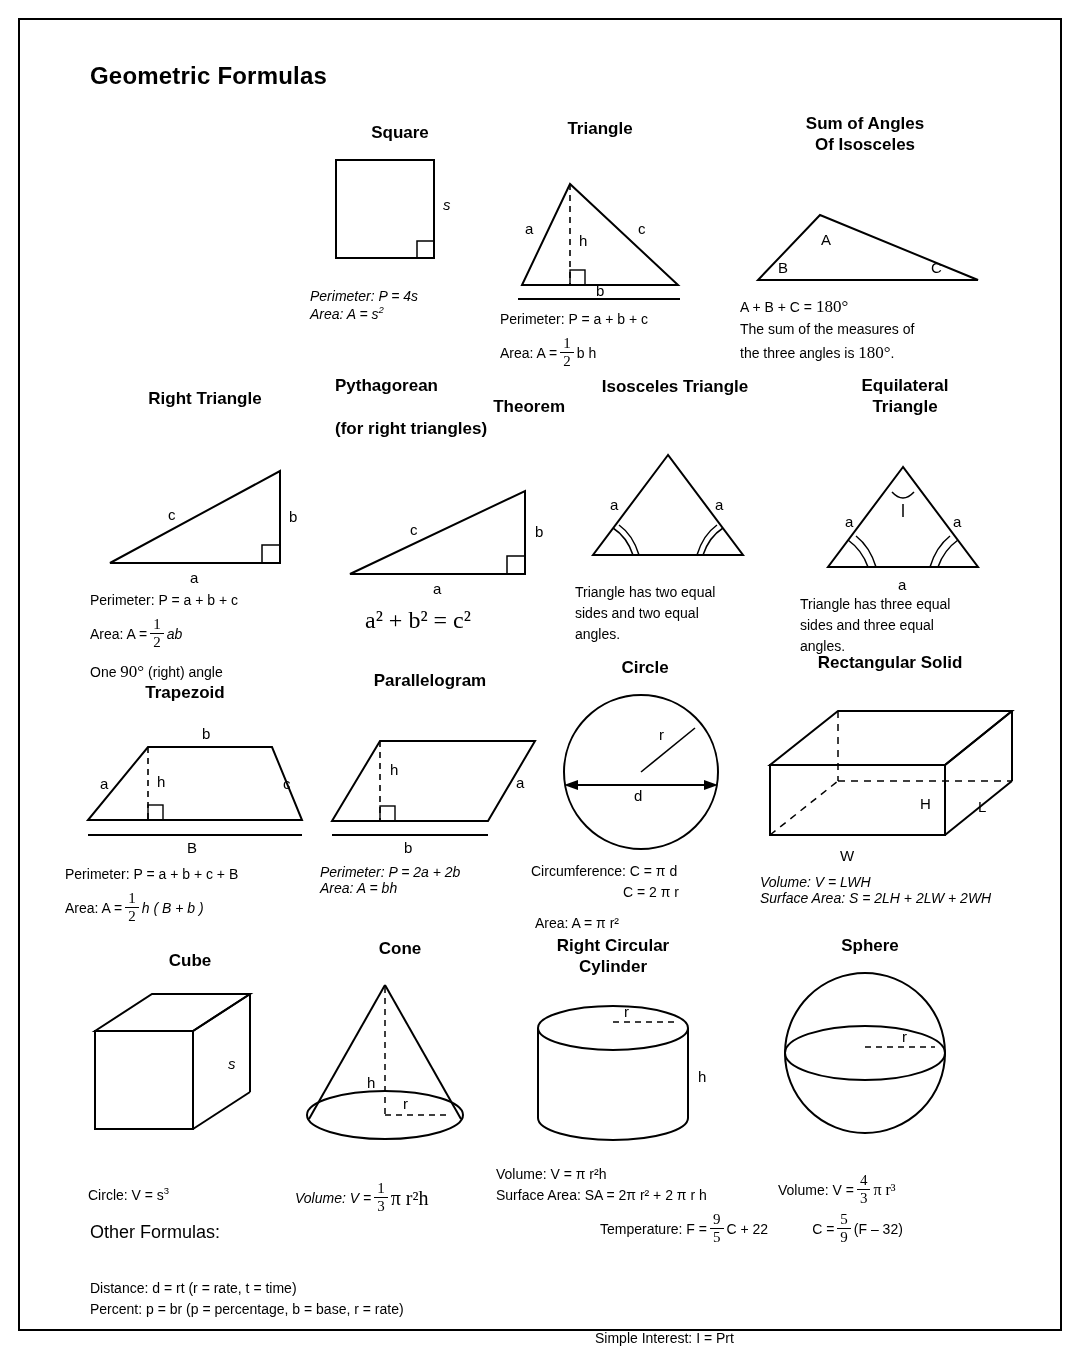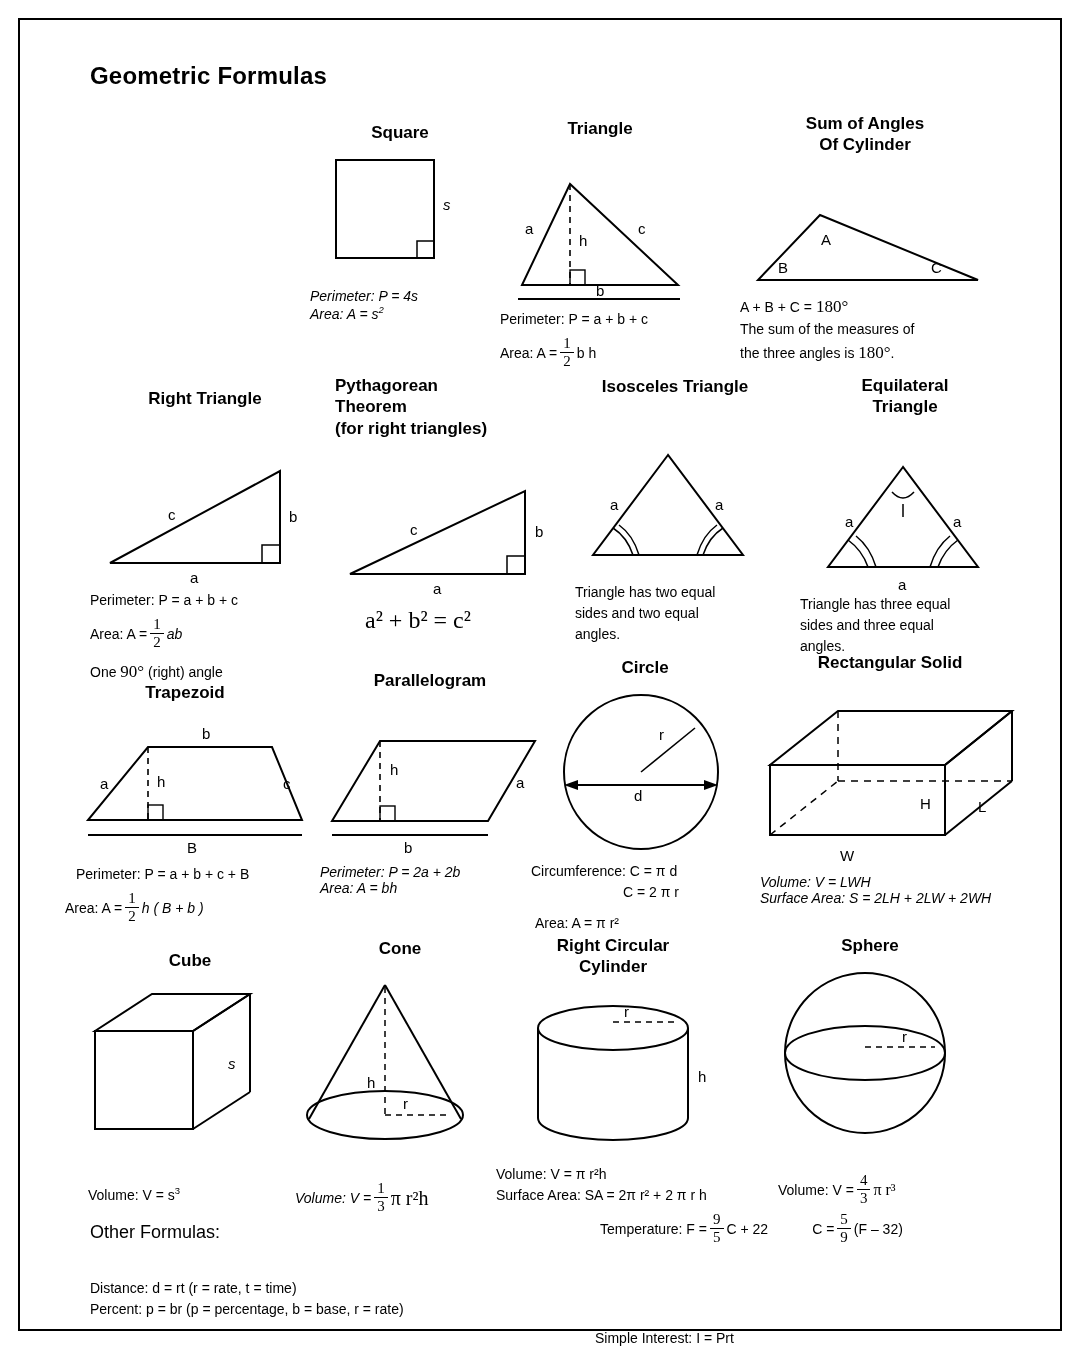--- a/index.html
+++ b/index.html
@@ -59,21 +59,21 @@
       <span class="frac ser" style="font-size:15px">
         <span class="n">1</span>
         <span class="d">2</span>
       </span>
       <span>b h</span>
     </div>
   </div>
 
   <div class="cell" style="left:740px;top:113px;width:250px;">
     <div class="hd">Sum of Angles</div>
-    <div class="hd">Of Cylinder</div>
+    <div class="hd">Of Isosceles</div>
     <svg width="250" height="120" style="margin-top:14px">
       <polygon points="80,45 18,110 238,110" fill="none" stroke="#000" stroke-width="2"></polygon>
       <text x="81" y="75" font-size="15" font-family="Liberation Sans">A</text>
       <text x="38" y="103" font-size="15" font-family="Liberation Sans">B</text>
       <text x="191" y="103" font-size="15" font-family="Liberation Sans">C</text>
     </svg>
     <div class="txt" style="margin-top:4px"><span>A + B + C =</span> <span class="ser" style="font-size:17px">180°</span></div>
     <div class="txt">The sum of the measures of</div>
     <div class="txt"><span>the three angles is</span> <span class="ser" style="font-size:17px">180°</span><span>.</span></div>
   </div>
@@ -94,21 +94,21 @@
         <span class="n">1</span>
         <span class="d">2</span>
       </span>
       <span style="font-style:italic">ab</span>
     </div>
     <div class="txt" style="margin-top:8px"><span>One</span> <span class="ser" style="font-size:17px">90°</span> <span>(right) angle</span></div>
   </div>
 
   <div class="cell" style="left:335px;top:375px;width:230px;">
     <div class="hd" style="text-align:left">Pythagorean</div>
-    <div class="hd" style="text-align:left">Theorem</div>
+    <div class="hd" style="text-align:right">Theorem</div>
     <div class="hd" style="text-align:left">(for right triangles)</div>
     <svg width="230" height="130" style="margin-top:10px">
       <polygon points="15,125 190,125 190,42" fill="none" stroke="#000" stroke-width="2"></polygon>
       <rect x="172" y="107" width="18" height="18" fill="none" stroke="#000" stroke-width="1.5"></rect>
       <text x="75" y="86" font-size="15" font-family="Liberation Sans">c</text>
       <text x="200" y="88" font-size="15" font-family="Liberation Sans">b</text>
       <text x="98" y="145" font-size="15" font-family="Liberation Sans">a</text>
     </svg>
     <div class="ser" style="margin-top:28px;margin-left:30px;font-size:24px">a² + b²  = c²</div>
   </div>
@@ -155,21 +155,21 @@
       <polygon points="88,30 212,30 242,103 28,103" fill="none" stroke="#000" stroke-width="2"></polygon>
       <line x1="88" y1="30" x2="88" y2="103" stroke="#000" stroke-width="1.6" stroke-dasharray="6,5"></line>
       <rect x="88" y="88" width="15" height="15" fill="none" stroke="#000" stroke-width="1.4"></rect>
       <line x1="28" y1="118" x2="242" y2="118" stroke="#000" stroke-width="2"></line>
       <text x="142" y="22" font-size="15" font-family="Liberation Sans">b</text>
       <text x="40" y="72" font-size="15" font-family="Liberation Sans">a</text>
       <text x="97" y="70" font-size="15" font-family="Liberation Sans">h</text>
       <text x="223" y="72" font-size="15" font-family="Liberation Sans">c</text>
       <text x="127" y="136" font-size="15" font-family="Liberation Sans">B</text>
     </svg>
-    <div class="txt" style="margin-top:22px;margin-left:16px">Perimeter: P = a + b + c + B</div>
+    <div class="txt" style="margin-top:22px;margin-left:5px">Perimeter: P = a + b + c + B</div>
     <div class="row txt" style="margin-top:6px;margin-left:5px">
       <span>Area: A =</span>
       <span class="frac ser" style="font-size:15px">
         <span class="n">1</span>
         <span class="d">2</span>
       </span>
       <span style="font-style:italic">h ( B + b )</span>
     </div>
   </div>
 
@@ -226,21 +226,21 @@
   <div class="cell" style="left:80px;top:950px;width:220px;">
     <div class="hd">Cube</div>
     <svg width="220" height="165" style="margin-top:18px">
       <polygon points="15,42 72,5 170,5 113,42" fill="none" stroke="#000" stroke-width="2"></polygon>
       <polygon points="15,42 113,42 113,140 15,140" fill="none" stroke="#000" stroke-width="2"></polygon>
       <line x1="113" y1="42" x2="170" y2="5" stroke="#000" stroke-width="2"></line>
       <line x1="113" y1="140" x2="170" y2="103" stroke="#000" stroke-width="2"></line>
       <line x1="170" y1="5" x2="170" y2="103" stroke="#000" stroke-width="2"></line>
       <text x="148" y="80" font-size="15" font-style="italic" font-family="Liberation Sans">s</text>
     </svg>
-    <div class="txt" style="margin-top:30px;margin-left:8px"><span>Volume: V = s</span><span class="sup">3</span></div>
+    <div class="txt" style="margin-top:30px;margin-left:8px"><span>Circle: V = s</span><span class="sup">3</span></div>
   </div>
 
   <div class="cell" style="left:295px;top:938px;width:210px;">
     <div class="hd">Cone</div>
     <svg width="210" height="180" style="margin-top:16px">
       <ellipse cx="90" cy="140" rx="78" ry="24" fill="none" stroke="#000" stroke-width="2"></ellipse>
       <line x1="90" y1="10" x2="14" y2="144" stroke="#000" stroke-width="2"></line>
       <line x1="90" y1="10" x2="166" y2="144" stroke="#000" stroke-width="2"></line>
       <line x1="90" y1="12" x2="90" y2="140" stroke="#000" stroke-width="1.5" stroke-dasharray="6,5"></line>
       <line x1="90" y1="140" x2="152" y2="140" stroke="#000" stroke-width="1.5" stroke-dasharray="6,5"></line>

